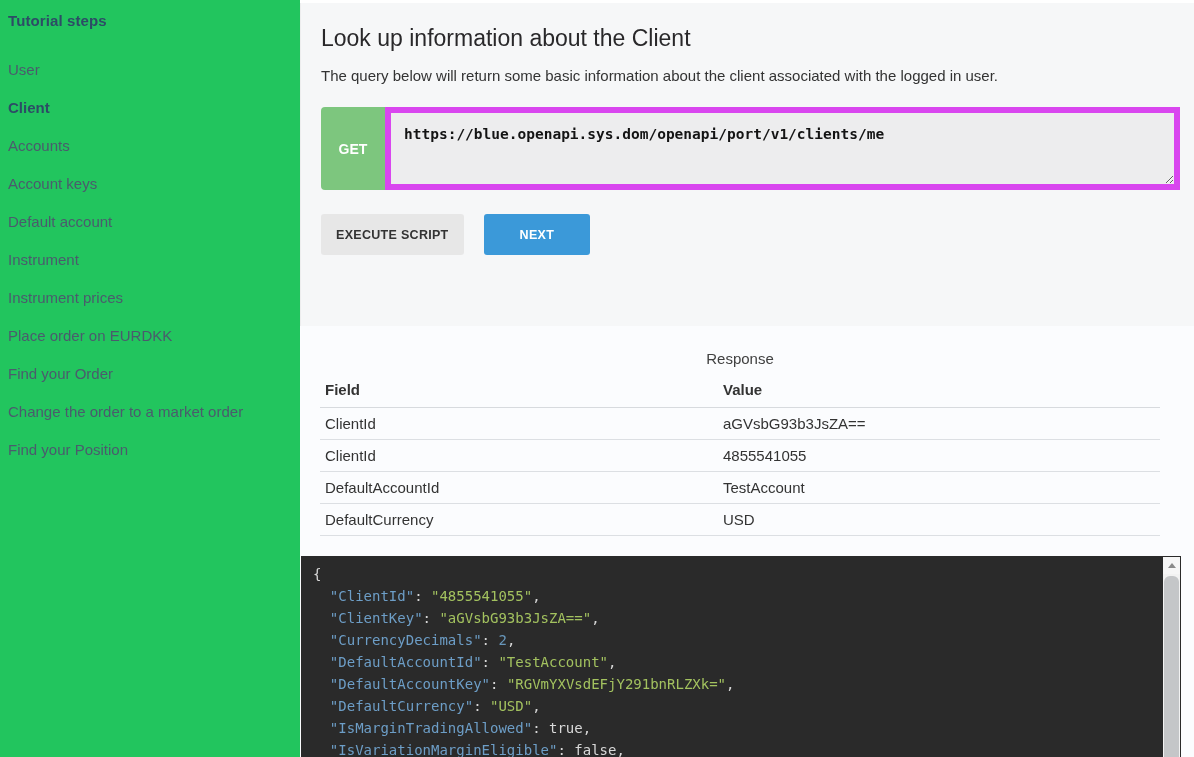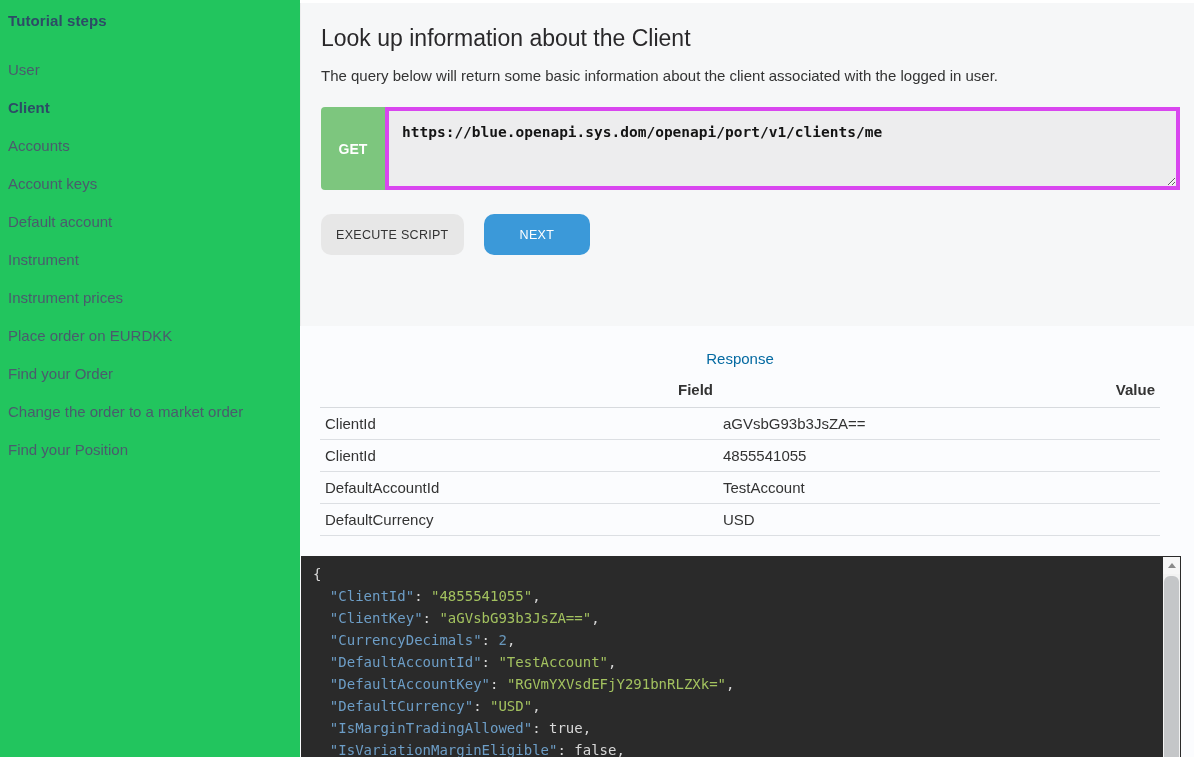--- a/index.html
+++ b/index.html
@@ -32,44 +32,44 @@
   .page-title { margin: 0; padding-top: 22px; font-size: 23px; font-weight: 500; color: #29282a; }
   .page-desc { margin: 15px 0 0 0; font-size: 15px; color: #333; }
 
   .request-box { display: flex; margin-top: 23px; height: 83px; }
   .method-badge {
     width: 64px; background: var(--method-color, #7dc67e); color: #fff;
     font-size: 14px; font-weight: 700; border-radius: 4px 0 0 4px;
     display: flex; align-items: center; justify-content: center;
   }
   .url-input {
-    flex: 1; height: 83px; background: #ededee; border: 4px solid #d946ef;
+    flex: 1; height: 83px; background: #ededee; border: 6px solid #d946ef;
     border-radius: 0; resize: both; outline: none;
     font-family: "DejaVu Sans Mono", monospace; font-size: 14.5px; font-weight: 700;
     color: #141414; padding: 12px 10px 0 13px; line-height: 1.35;
     overflow: hidden; white-space: pre; 
   }
 
   .button-row { margin-top: 24px; display: flex; align-items: center; }
   .btn {
-    border: none; border-radius: 10px; height: 41px;
-    font-family: "Liberation Sans", sans-serif; font-size: 12.5px; font-weight: 400;
+    border: none; border-radius: 3px; height: 41px;
+    font-family: "Liberation Sans", sans-serif; font-size: 12.5px; font-weight: 700;
     letter-spacing: 0.3px; cursor: pointer;
   }
   .btn-execute { background: #e7e7e7; color: #333; padding: 0 15px; }
   .btn-next { background: var(--next-color, #3b99d9); color: #fff; padding: 0 36px; margin-left: 20px; }
 
   .panel-bottom { background: #fbfcfe; height: 431px; }
 
   
   .response-wrap { padding-top: 24px; margin-left: 20px; width: 840px; }
-  .table-caption { text-align: center; font-size: 15px; color: #0369a1; margin-bottom: 9px; }
+  .table-caption { text-align: center; font-size: 15px; color: #404040; margin-bottom: 9px; }
   .response-table { width: 840px; border-collapse: collapse; font-size: 15px; color: #333; }
   .response-table th {
-    text-align: right; font-weight: 700; padding: 5px 5px 9px 5px;
+    text-align: left; font-weight: 700; padding: 5px 5px 9px 5px;
     border-bottom: 1px solid #d7dade;
   }
   .response-table th.col-field { width: 398px; }
   .response-table td { padding: 7px 5px; border-bottom: 1px solid #dcdfe3; }
 
   
   .code-block {
     position: relative; margin-top: 20px; margin-left: 1px;
     width: 880px; height: 224px; background: var(--code-bg, #2a2a2a); overflow: hidden;
   }

